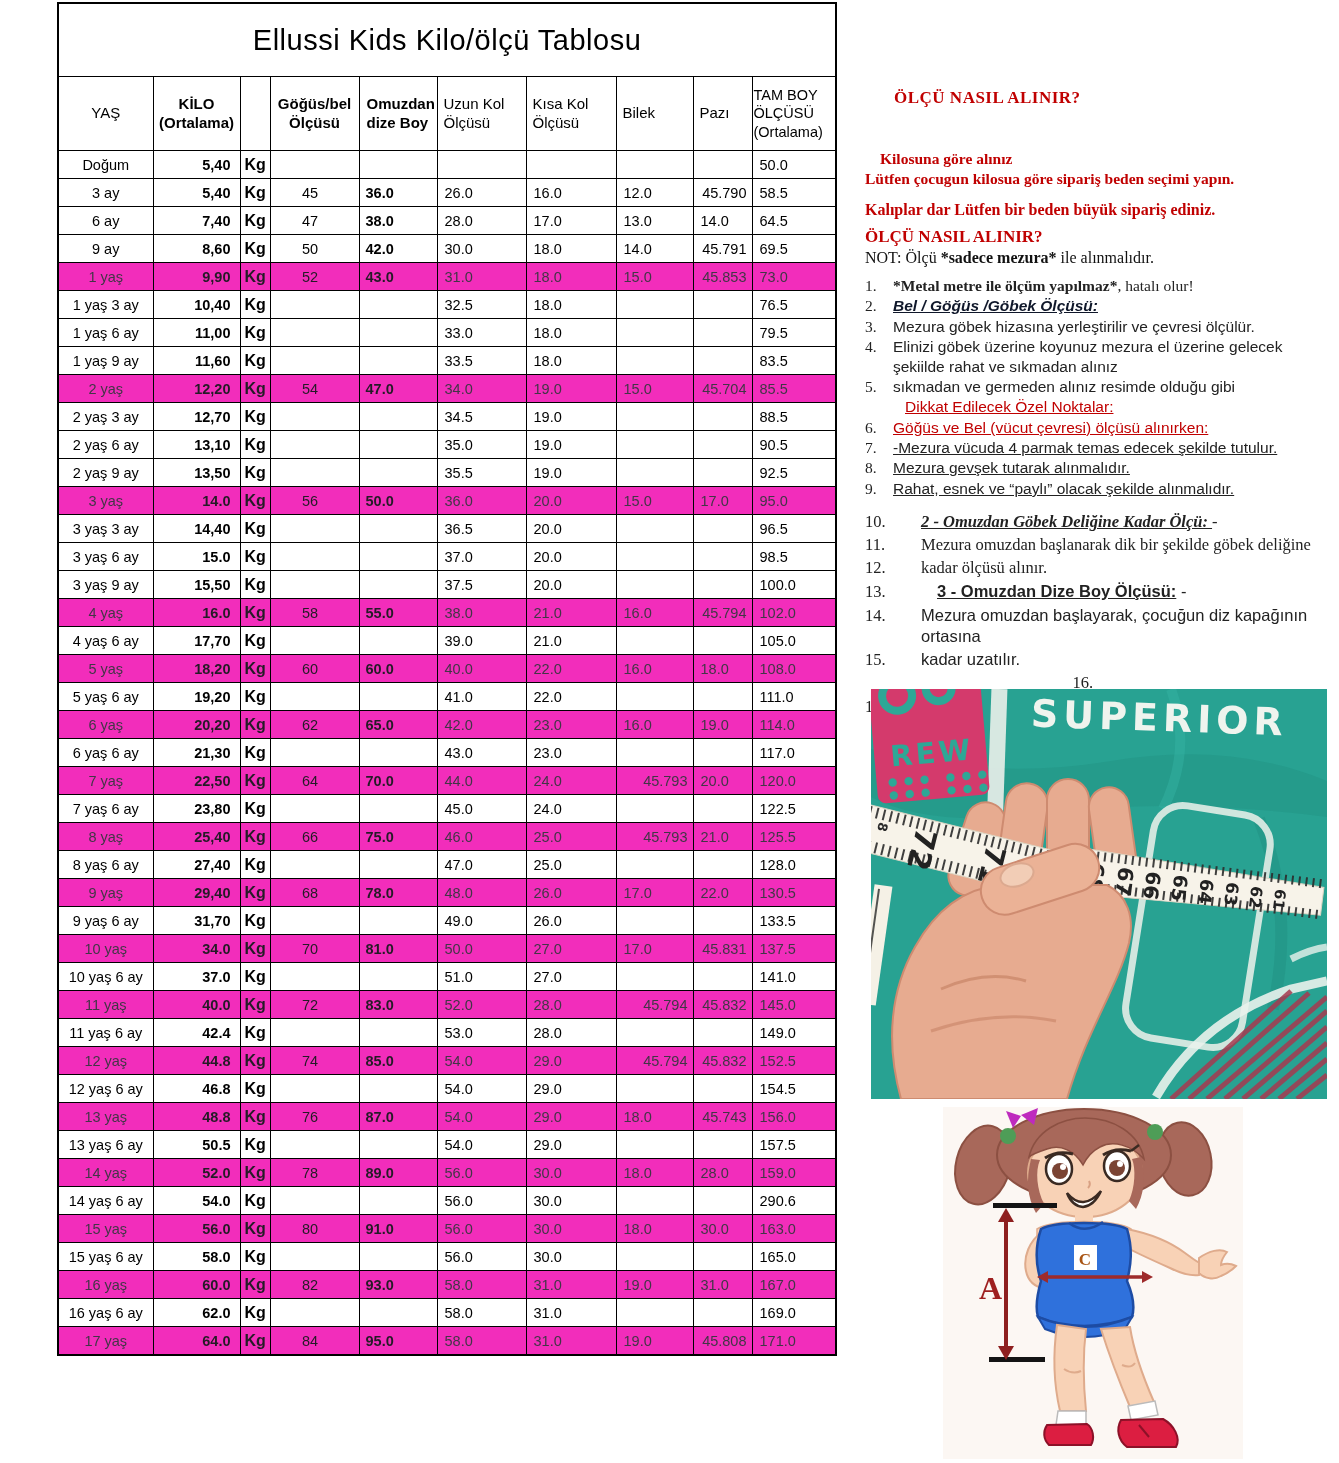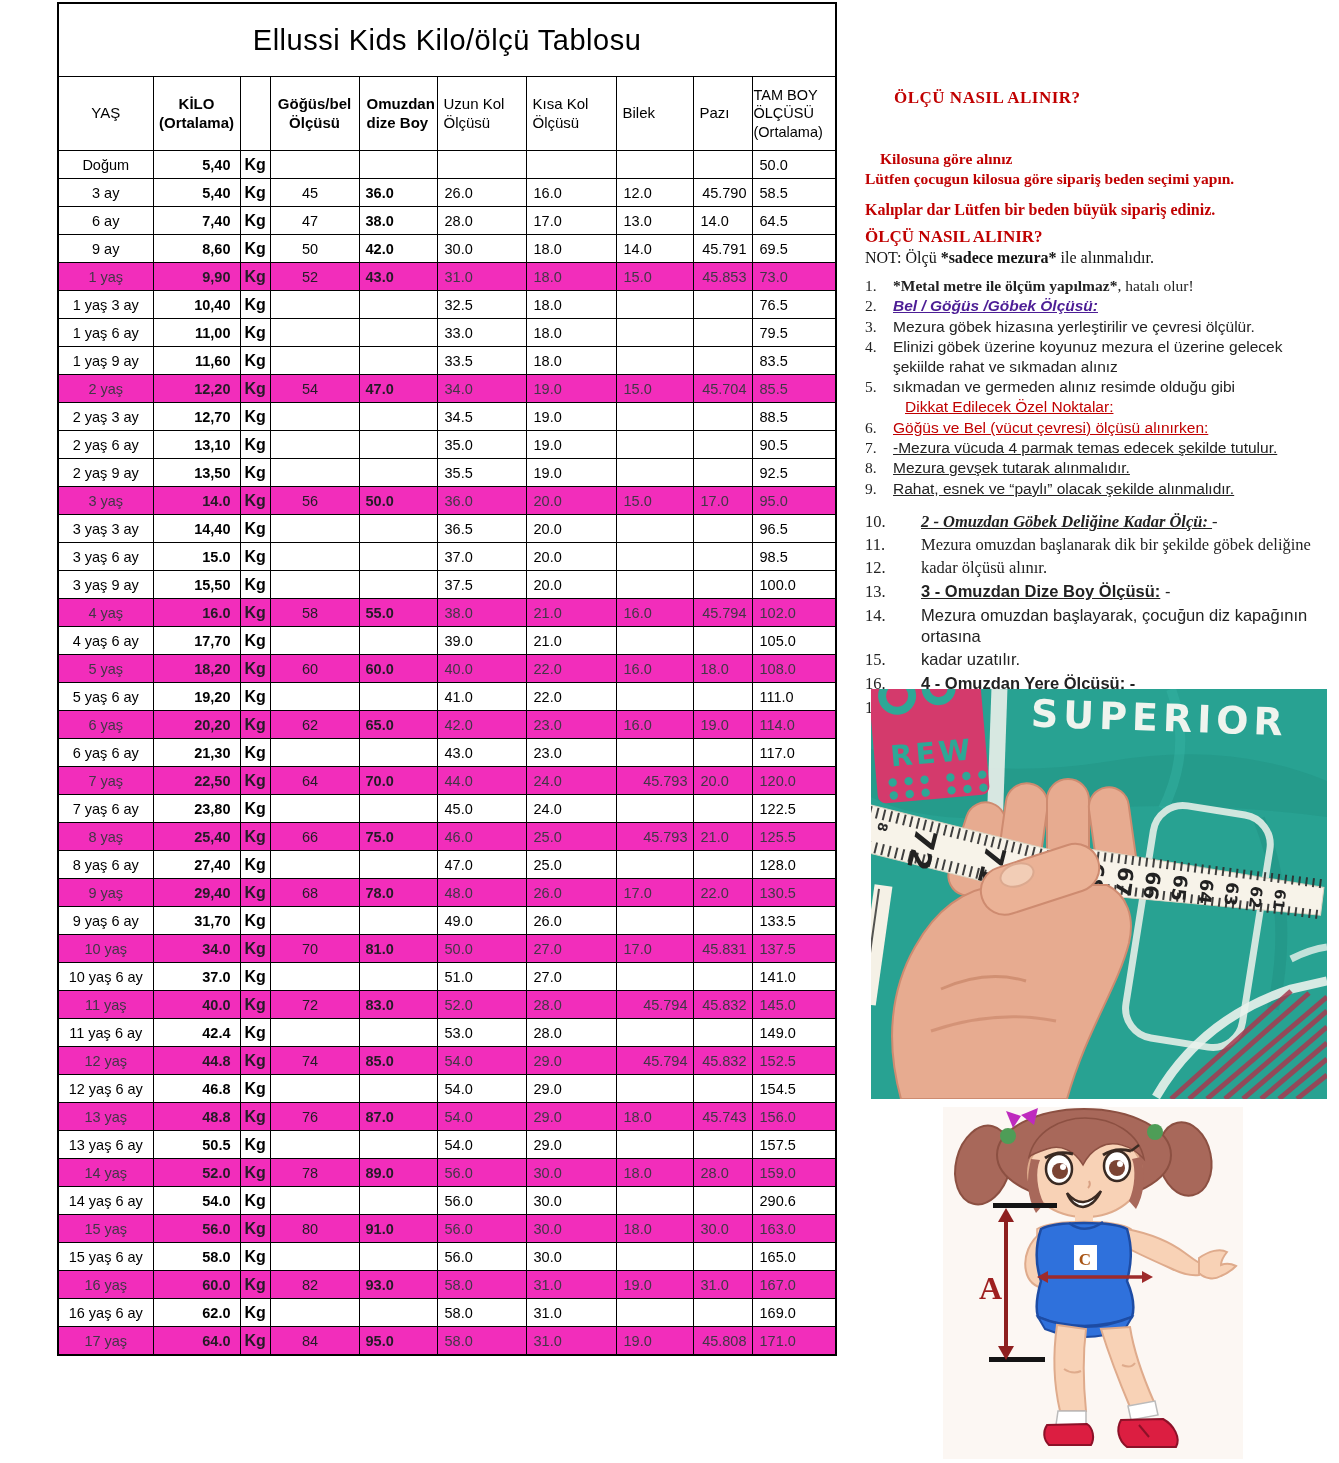--- a/index.html
+++ b/index.html
@@ -624,21 +624,21 @@
   <div class="h-red p-note3">Kalıplar dar Lütfen bir beden büyük sipariş ediniz.</div>
   <div class="h-red p-heading2">ÖLÇÜ NASIL ALINIR?</div>
   <div class="p-note4"><span>NOT: Ölçü </span><b>*sadece mezura*</b><span> ile alınmalıdır.</span></div>
   <div class="ilist" id="list">
       <div class="li serif">
         <span class="num">1.</span>
         <span class="txt"><span style="font-weight: bold;">*Metal metre ile ölçüm yapılmaz*</span><span>, hatalı olur!</span></span>
       </div>
       <div class="li sans">
         <span class="num">2.</span>
-        <span class="txt"><span style="font-weight: bold; font-style: italic; text-decoration: underline; color: #4c1d95; margin-top: 28px;">Bel / Göğüs /Göbek Ölçüsü:</span></span>
+        <span class="txt"><span style="font-weight: bold; font-style: italic; text-decoration: underline; color: #0f172a; margin-top: 28px;">Bel / Göğüs /Göbek Ölçüsü:</span></span>
       </div>
       <div class="li sans">
         <span class="num">3.</span>
         <span class="txt"><span>Mezura göbek hizasına yerleştirilir ve çevresi ölçülür.</span></span>
       </div>
       <div class="li sans">
         <span class="num">4.</span>
         <span class="txt"><span>Elinizi göbek üzerine koyunuz mezura el üzerine gelecek şekiilde rahat ve sıkmadan alınız</span></span>
       </div>
       <div class="li sans">
@@ -672,33 +672,32 @@
       <div class="li serif tab">
         <span class="num">11.</span>
         <span class="txt"><span>Mezura omuzdan başlanarak dik bir şekilde göbek deliğine</span></span>
       </div>
       <div class="li serif tab">
         <span class="num">12.</span>
         <span class="txt"><span>kadar ölçüsü alınır.</span></span>
       </div>
       <div class="li sans tab">
         <span class="num">13.</span>
-        <span class="txt"><span style="font-weight: bold; text-decoration: underline;">3 - Omuzdan Dize Boy Ölçüsü:</span><span> -</span></span>
+        <span class="txt"><span style="font-weight: bold; text-decoration: underline; margin-left: 16px;">3 - Omuzdan Dize Boy Ölçüsü:</span><span> -</span></span>
       </div>
       <div class="li sans tab">
         <span class="num">14.</span>
         <span class="txt"><span>Mezura omuzdan başlayarak, çocuğun diz kapağının ortasına</span></span>
       </div>
       <div class="li sans tab">
         <span class="num">15.</span>
         <span class="txt"><span> kadar uzatılır.</span></span>
       </div>
       <div class="li sans tab">
         <span class="num">16.</span>
-        <span class="txt"><span style="font-weight: bold; text-decoration: underline;">4 - Omuzdan Yere Ölçüsü:  -</span></span>
       </div>
       <div class="li sans tab">
         <span class="num">17.</span>
         <span class="txt"><span style="text-decoration: underline;"> Mezura, omuzdan ayak tabanına kadar düz bir şekilde tutulur.</span></span>
       </div>
     </div>
 </div>
 
 <svg class="photo" viewBox="0 0 456 410" xmlns="http://www.w3.org/2000/svg">
   <defs>

